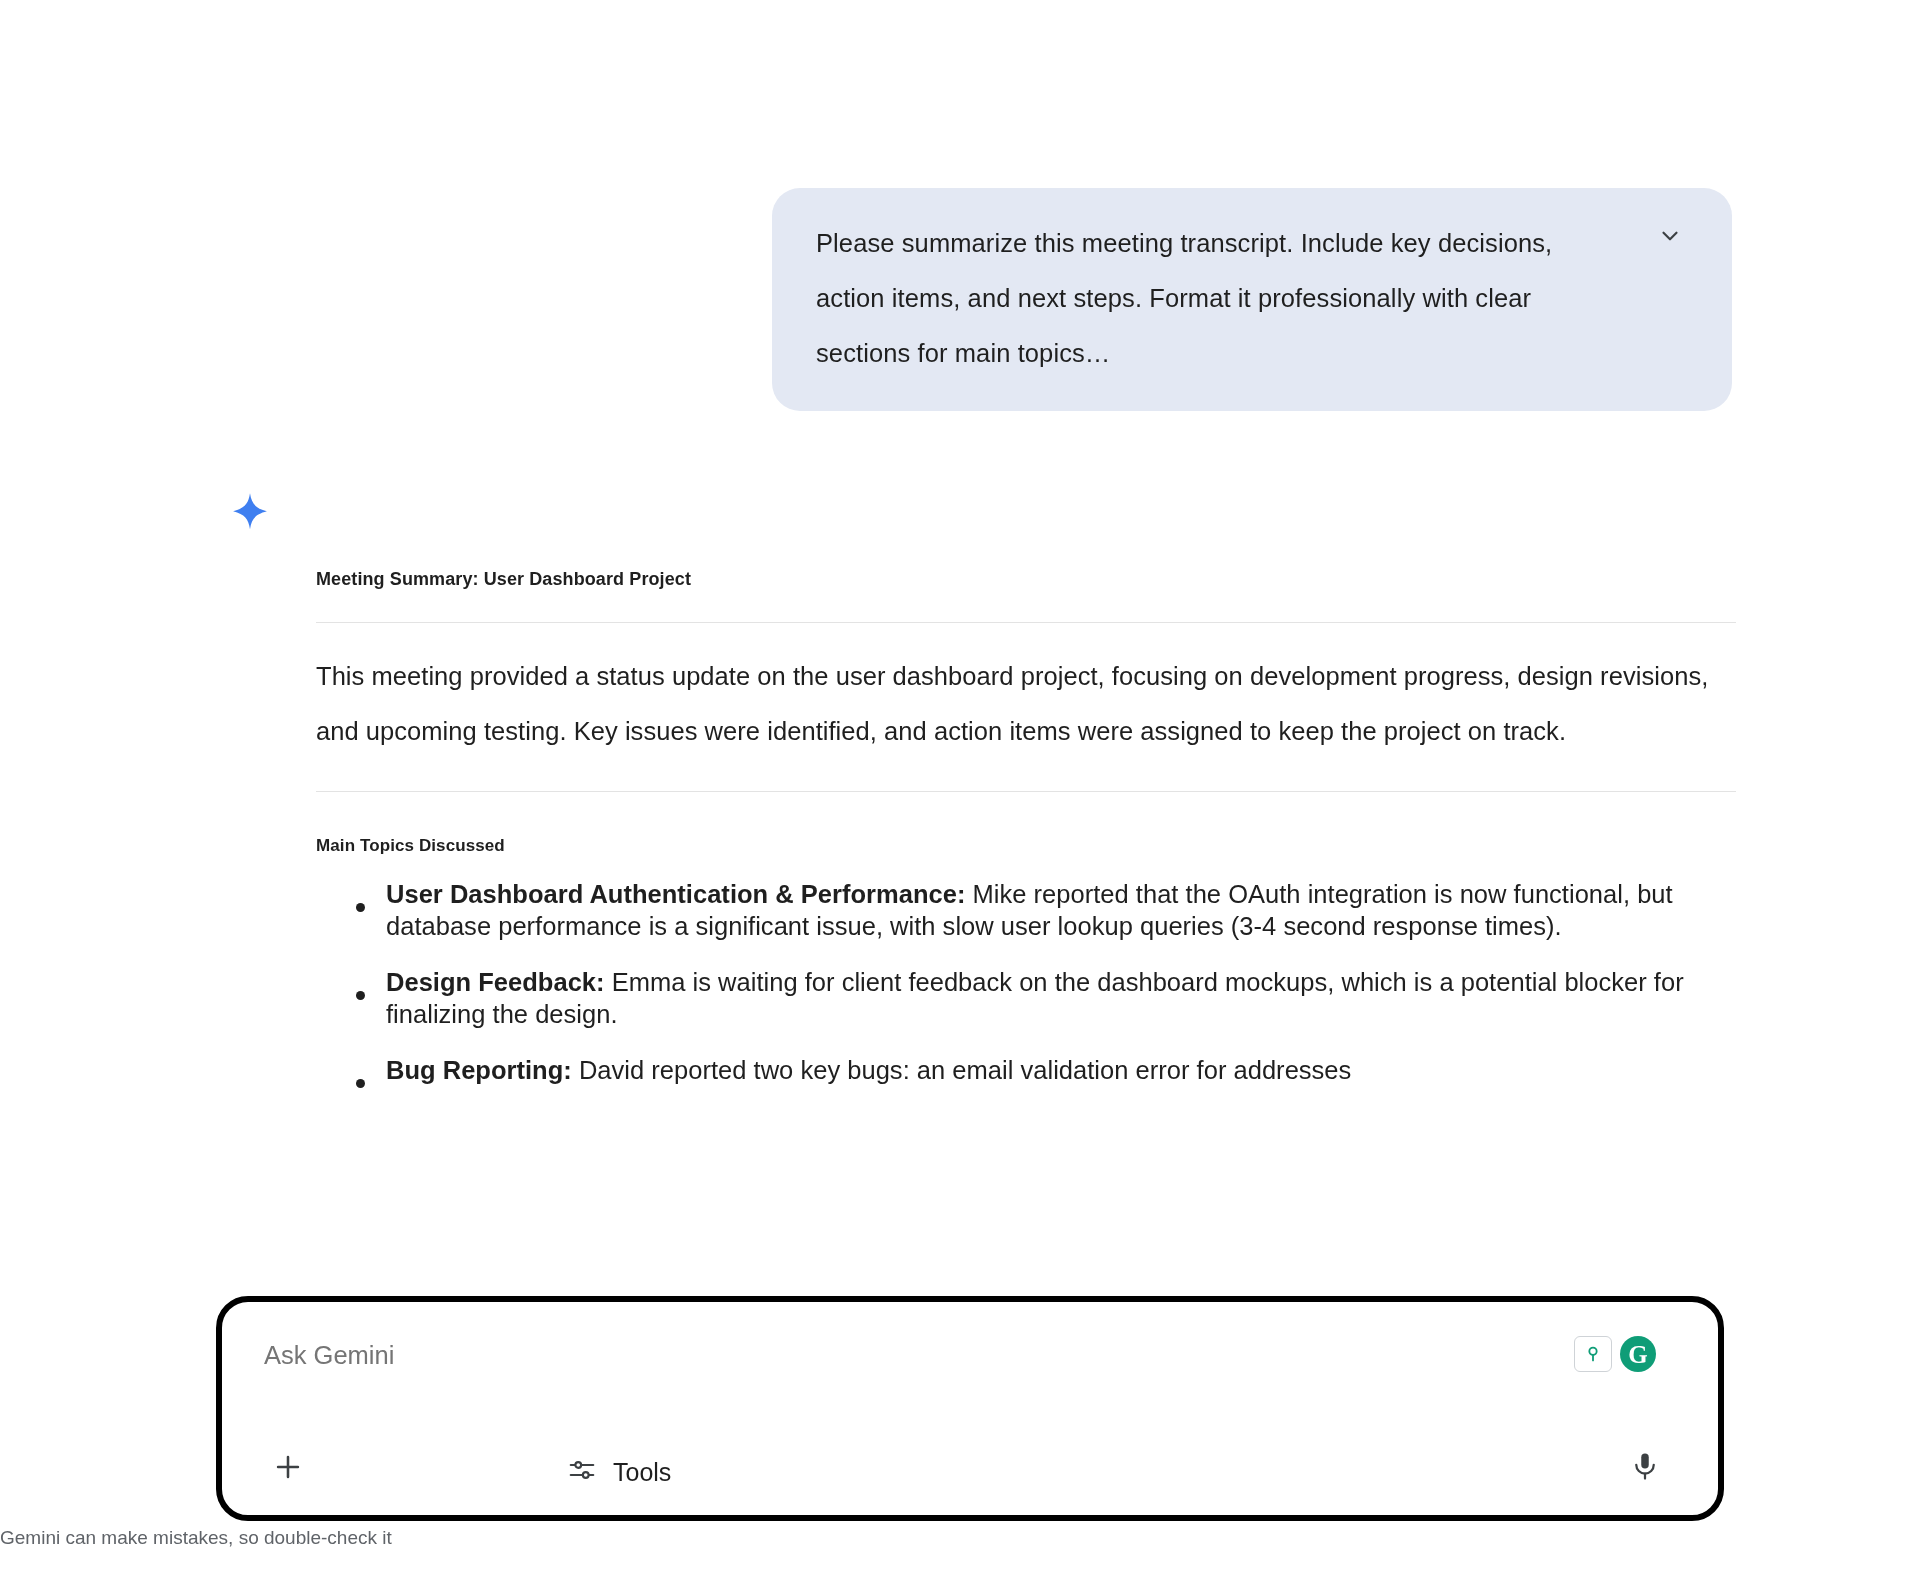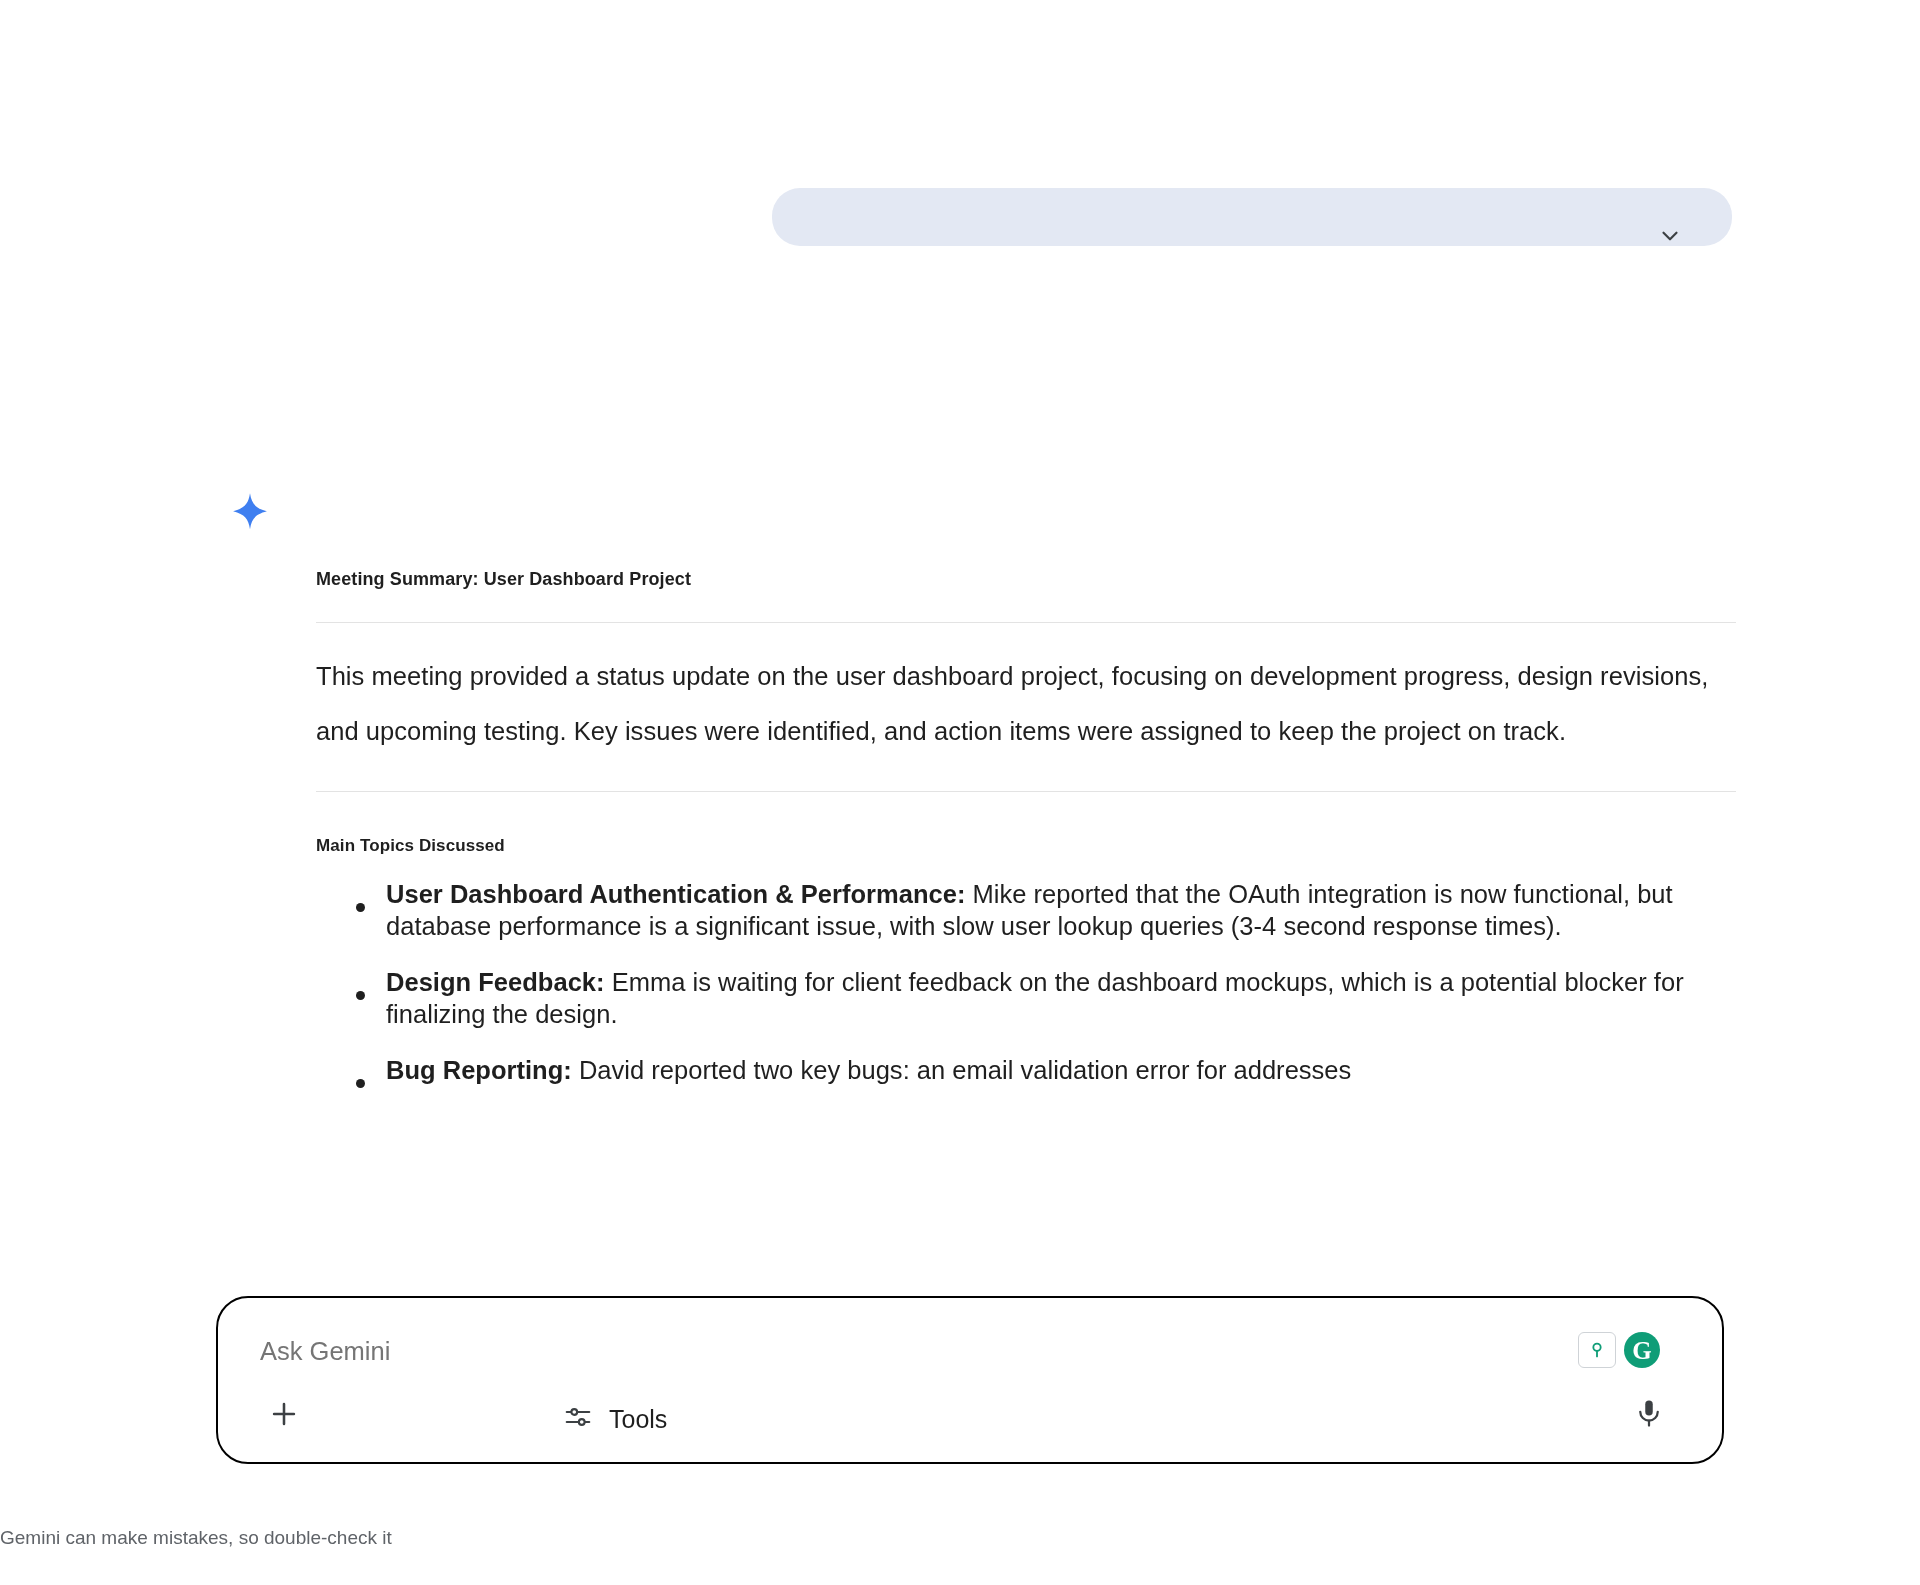--- a/index.html
+++ b/index.html
@@ -136,22 +136,22 @@
     background: linear-gradient(to bottom, rgba(255,255,255,0) 0%, rgba(255,255,255,0.85) 45%, #ffffff 88%);
     pointer-events: none;
   }
 
   
   .composer {
     position: absolute;
     left: 216px;
     top: 1296px;
     width: 1508px;
-    height: 168px;
-    border: 2px solid #000000;
+    height: 225px;
+    border: 6px solid #000000;
     border-radius: 32px;
     background: #ffffff;
   }
   .composer-input {
     position: absolute;
     left: 40px;
     top: 38px;
     font-size: 25.5px;
     color: #5f6368;
     background: transparent;
@@ -239,20 +239,21 @@
     transform: translateY(-28px);
   }
 </style>
 </head>
 <body>
 
 <div class="conversation">
 
   <div class="user-row">
     <div class="user-bubble">
+      <div class="user-text">Please summarize this meeting transcript. Include key decisions, action items, and next steps. Format it professionally with clear sections for main topics…</div>
       <div class="chev">
         <svg width="26" height="26" viewBox="0 0 24 24" fill="none" stroke="#3c4043" stroke-width="2" stroke-linecap="round" stroke-linejoin="round">
             <polyline points="6 9 12 15 18 9"></polyline>
           </svg>
       </div>
     </div>
   </div>
 
   <div class="spark">
     <svg width="44" height="44" viewBox="0 0 24 24">

